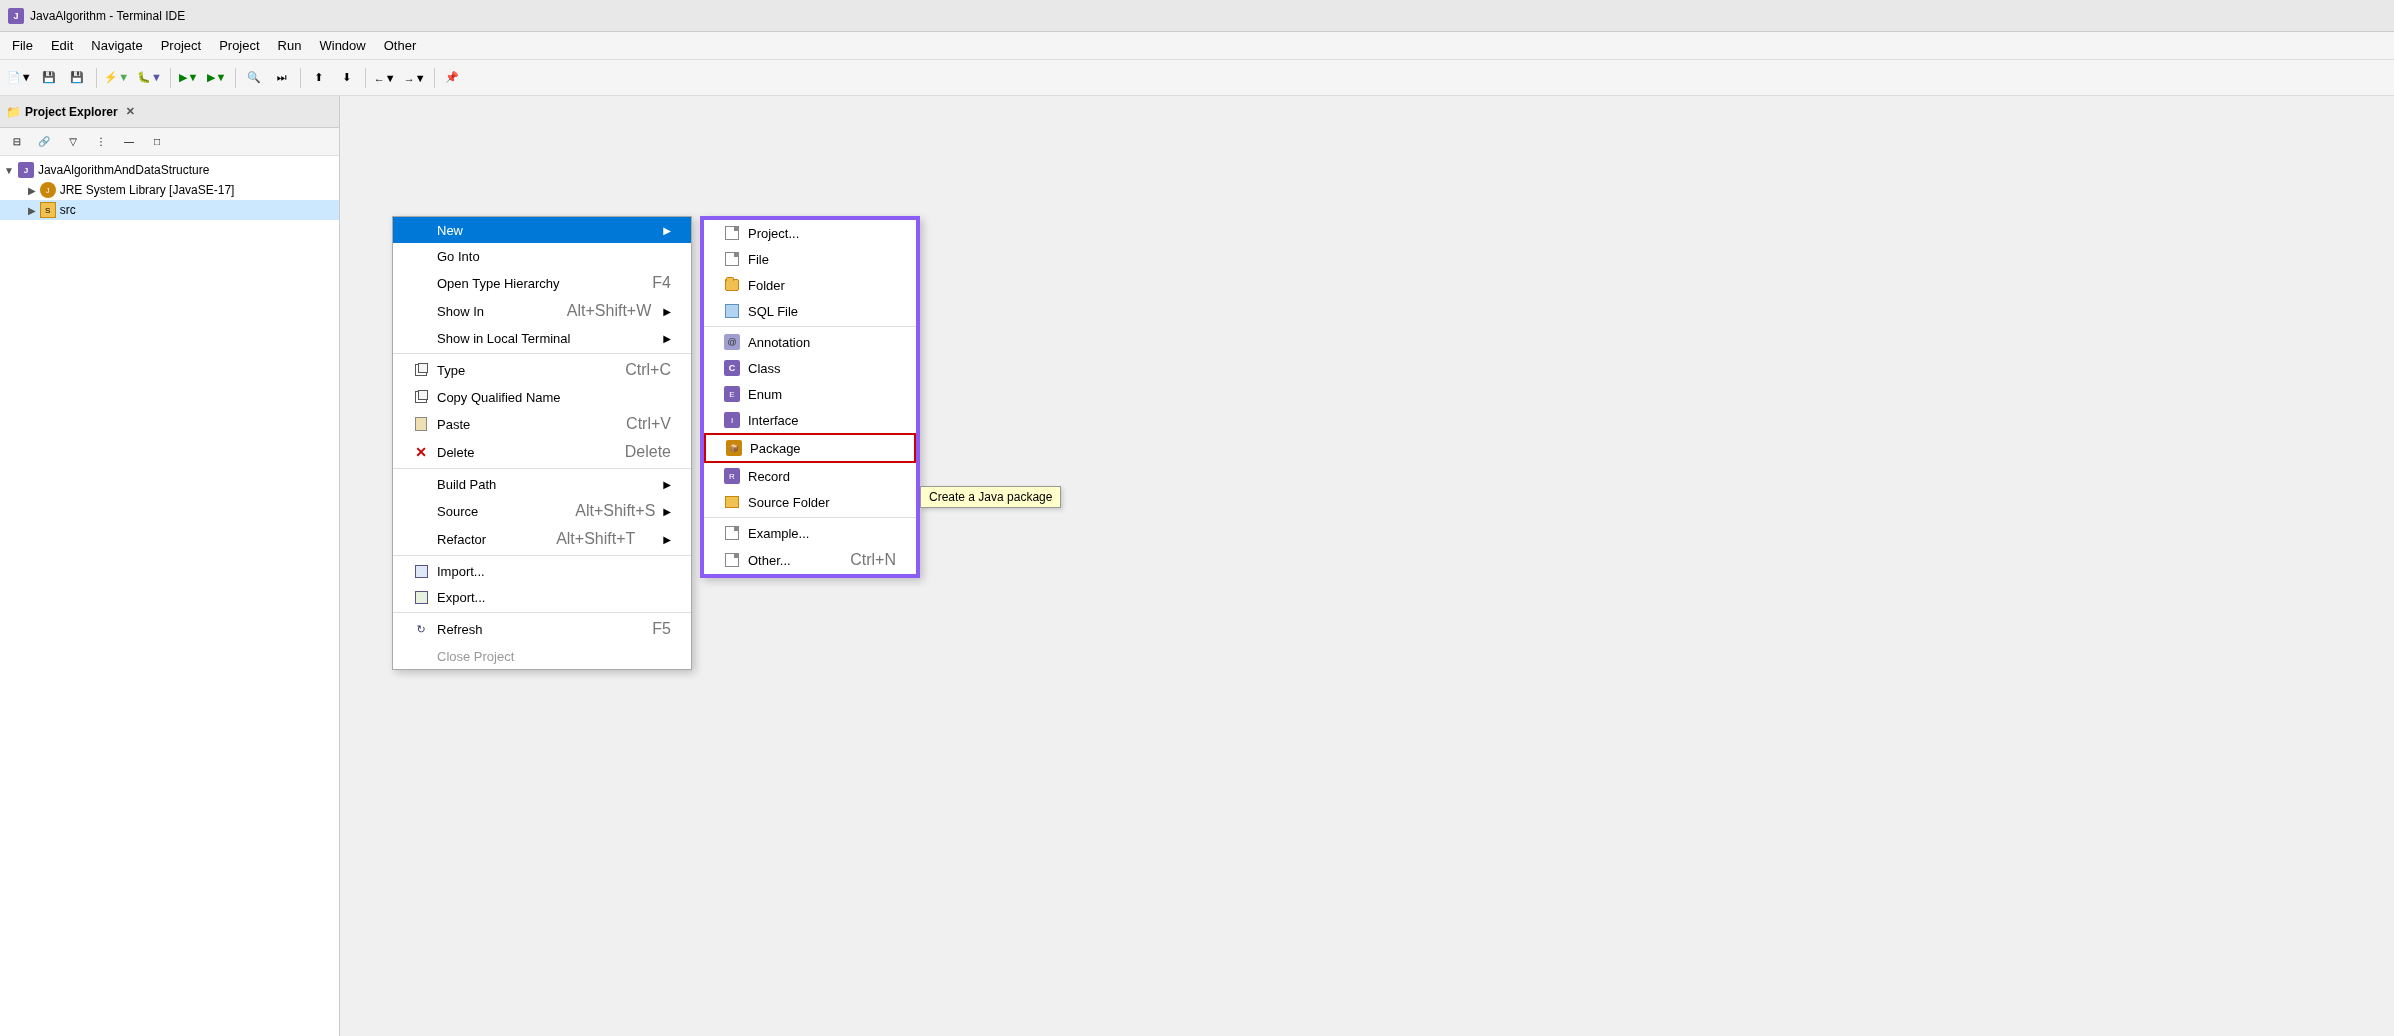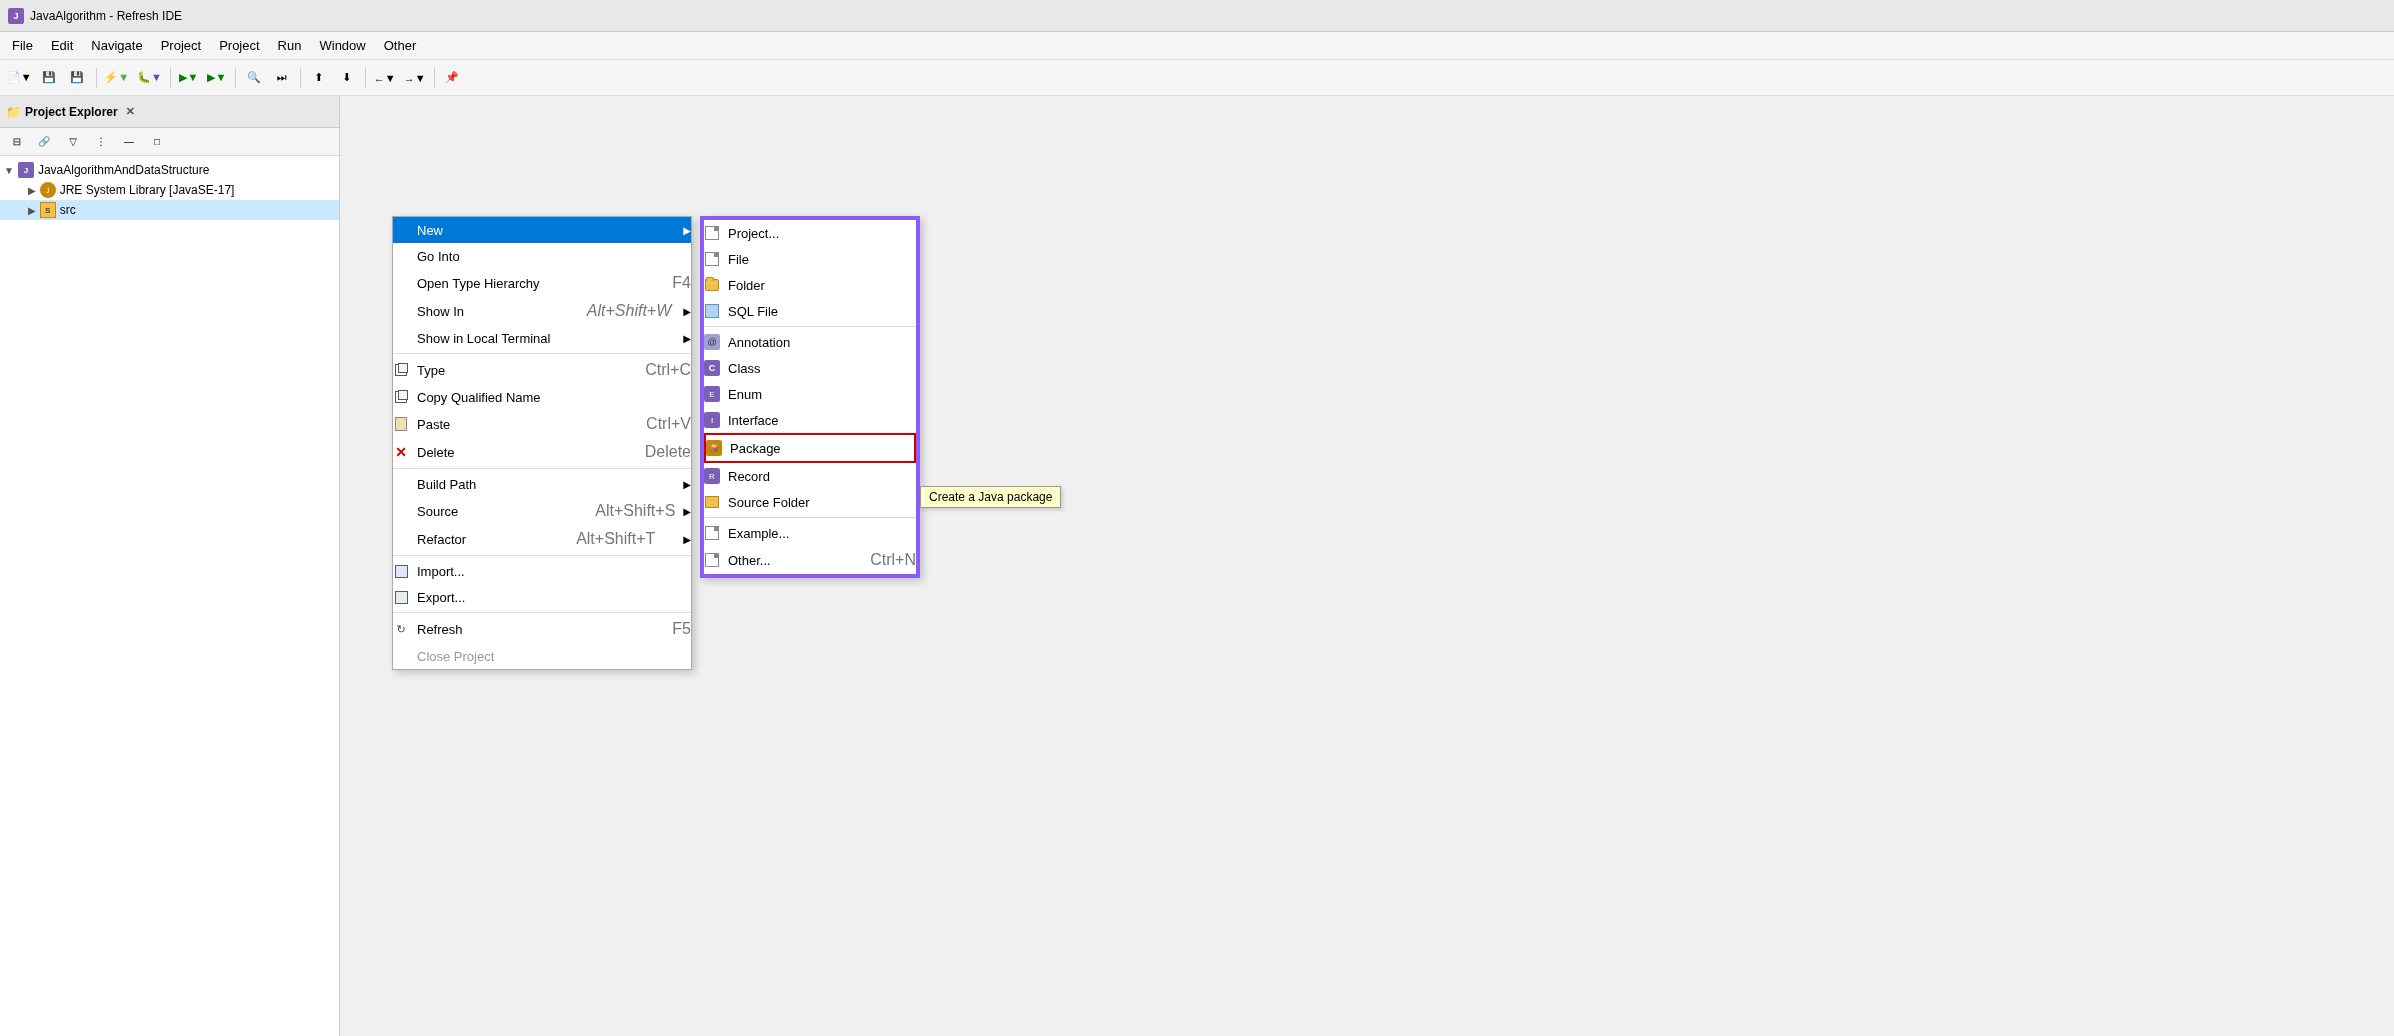--- a/index.html
+++ b/index.html
@@ -157,21 +157,21 @@
       background: white;
       border: 1px solid #aaa;
       box-shadow: 3px 3px 8px rgba(0,0,0,0.2);
       min-width: 300px;
       z-index: 100;
       font-size: 13px;
     }
     .ctx-item {
       display: flex;
       align-items: center;
-      padding: 5px 0;
+      padding: 5px 20px;
       cursor: pointer;
       gap: 8px;
       position: relative;
     }
     .ctx-item.highlighted { background: #0078d7; color: white; }
     .ctx-item .shortcut {
       margin-left: auto;
       color: #777;
       font-size: 16px;
     }
@@ -332,21 +332,21 @@
     .disabled-item {
       color: #999;
       text-align: center;
     }
   </style>
 </head>
 <body>
 
 <div class="title-bar">
   <div class="app-icon">J</div>
-  <span>JavaAlgorithm - Refresh IDE</span>
+  <span>JavaAlgorithm - Terminal IDE</span>
 </div>
 
 <div class="menu-bar">
   <span class="menu-item">File</span>
   <span class="menu-item">Edit</span>
   <span class="menu-item">Navigate</span>
   <span class="menu-item">Project</span>
   <span class="menu-item">Project</span>
   <span class="menu-item">Run</span>
   <span class="menu-item">Window</span>
@@ -428,21 +428,21 @@
 
       <div class="ctx-item">
         <div class="ctx-icon"></div>
         <span class="label-area">Open Type Hierarchy</span>
         <span class="shortcut">F4</span>
       </div>
 
       <div class="ctx-item">
         <div class="ctx-icon"></div>
         <span class="label-area">Show In</span>
-        <span class="shortcut" style="margin-right:4px;font-style:italic;">Alt+Shift+W</span>
+        <span class="shortcut" style="margin-right:4px;">Alt+Shift+W</span>
         <span class="arrow">▶</span>
       </div>
 
       <div class="ctx-item">
         <div class="ctx-icon"></div>
         <span class="label-area">Show in Local Terminal</span>
         <span class="arrow">▶</span>
       </div>
 
       <div class="ctx-separator"></div>

